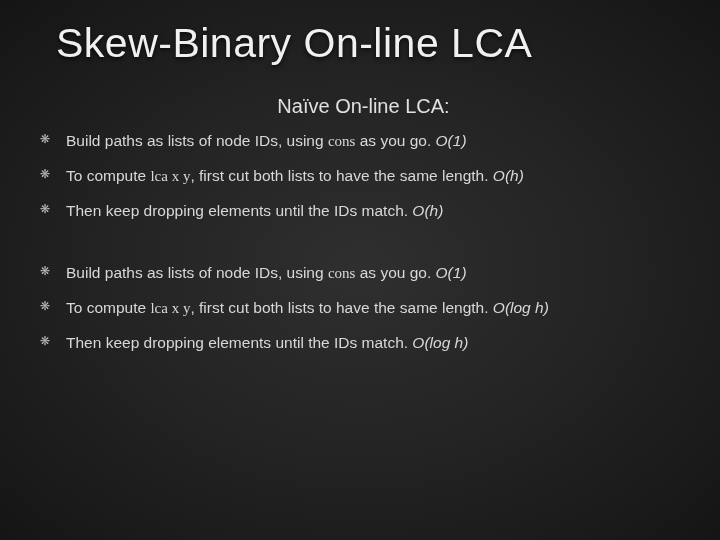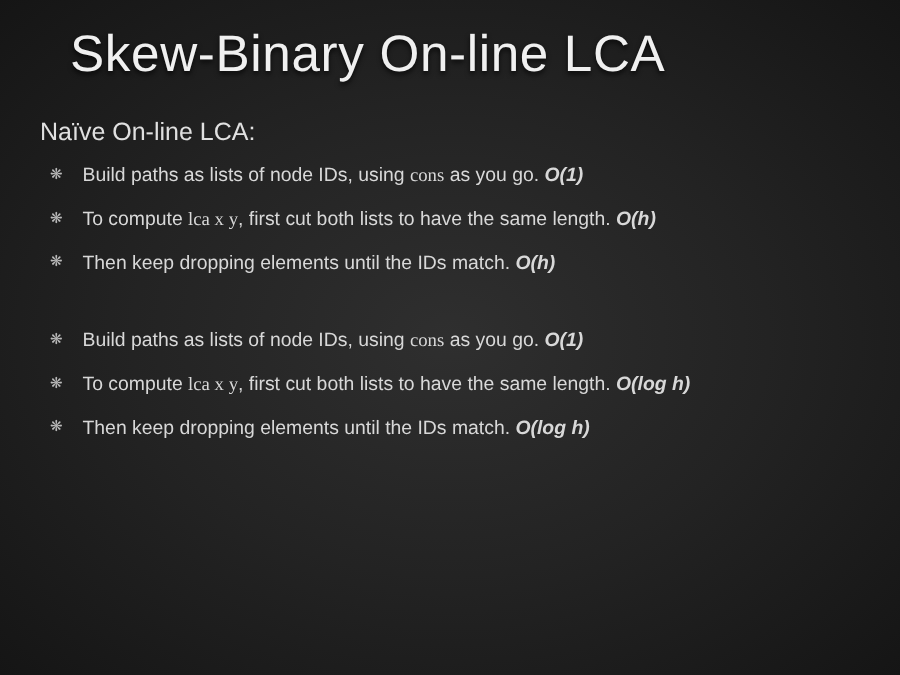--- a/index.html
+++ b/index.html
@@ -29,20 +29,21 @@
     text-shadow: 0 2px 4px rgba(0,0,0,0.7);
   }
   .section {
     margin-bottom: 40px;
   }
   .section-heading {
     font-size: 20px;
     font-weight: 400;
     color: #e0e0e0;
     margin: 0 0 12px 0;
+    text-align: center;
   }
   ul.bullets {
     list-style: none;
     padding: 0 0 0 30px;
     margin: 0;
   }
   ul.bullets li {
     font-size: 15.5px;
     color: #d8d8d8;
     line-height: 1.45;
@@ -57,21 +58,21 @@
     top: 1px;
     font-size: 12px;
     color: #bbb;
   }
   .mono {
     font-family: Liberation Serif, serif;
     font-size: 15px;
   }
   .complexity {
     font-style: italic;
-    font-weight: bold;
+    font-weight: normal;
   }
 </style>
 </head>
 <body>
 
 <div class="slide">
   <h1 class="title">Skew-Binary On-line LCA</h1>
 
   <div class="section">
     <div class="section-heading">Naïve On-line LCA:</div>

